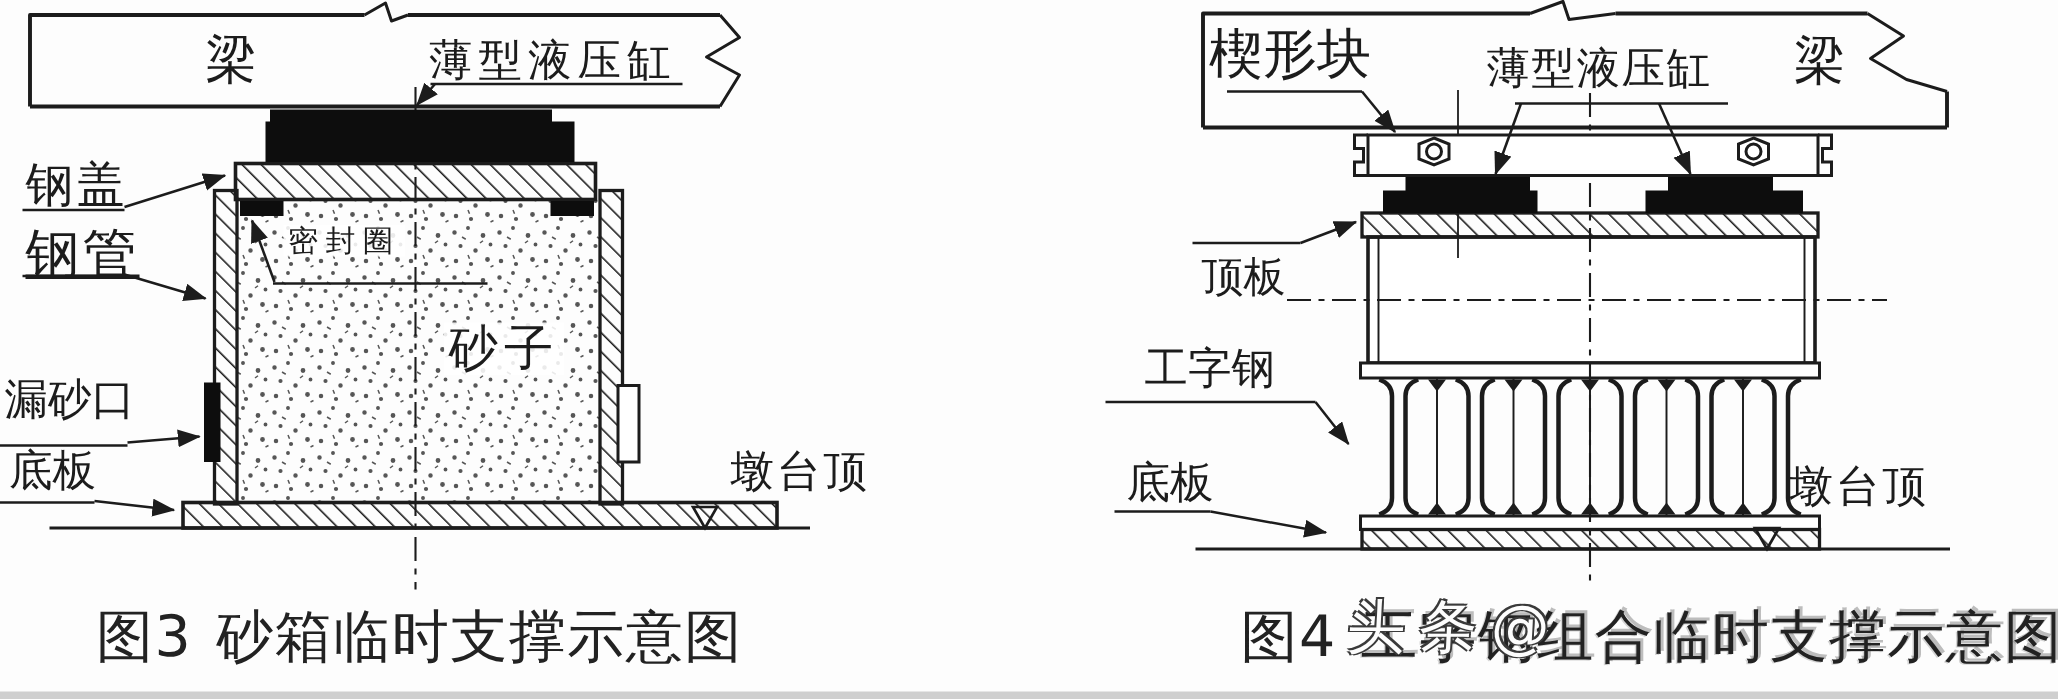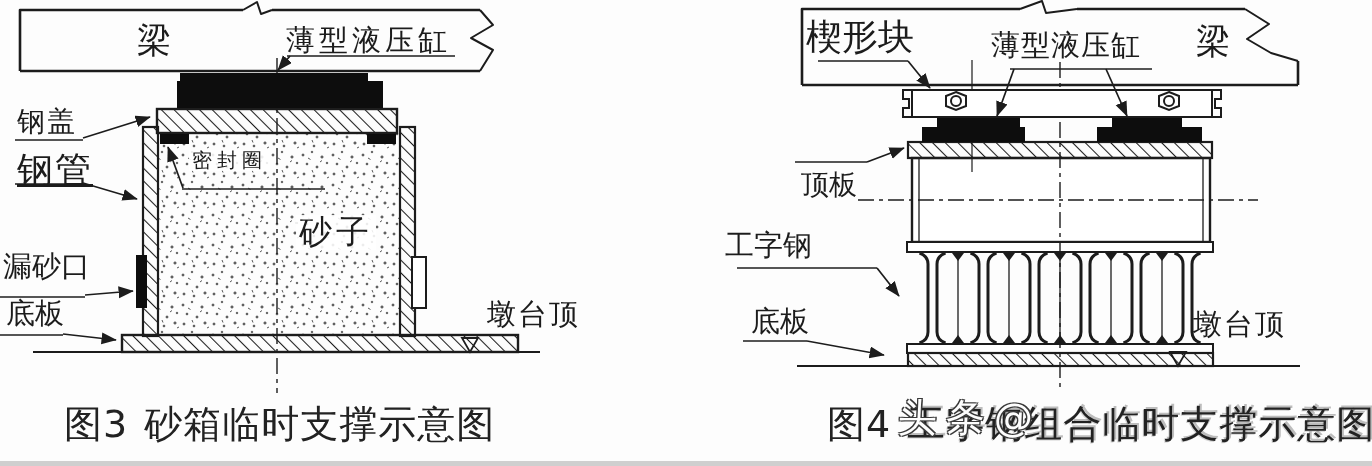--- a/index.html
+++ b/index.html
@@ -209,37 +209,37 @@
     <line x1="867" y1="162" x2="904" y2="148" marker-end="url(#arw)"></line>
     <line x1="737" y1="268" x2="877" y2="268"></line>
     <line x1="877" y1="268" x2="899" y2="296" marker-end="url(#arw)"></line>
     <line x1="743" y1="341" x2="807" y2="341"></line>
     <line x1="807" y1="341" x2="884" y2="355" marker-end="url(#arw)"></line>
   </g>
 </svg>
 
   <div class="lbl" style="left:137px;top:23px;font-size:34px;">梁</div>
   <div class="lbl" style="left:286px;top:25px;font-size:29px;letter-spacing:4px;">薄型液压缸</div>
-  <div class="lbl" style="left:17px;top:107px;font-size:28px;letter-spacing:2px;">钢盖</div>
+  <div class="lbl" style="left:17px;top:107px;font-size:32px;letter-spacing:2px;">钢盖</div>
   <div class="lbl" style="left:17px;top:151px;font-size:36px;letter-spacing:2px;text-decoration:underline;">钢管</div>
   <div class="lbl onsand" style="left:189px;top:150px;font-size:20px;letter-spacing:5px;">密封圈</div>
   <div class="lbl onsand" style="left:296px;top:215px;font-size:33px;letter-spacing:4px;">砂子</div>
   <div class="lbl" style="left:3px;top:251px;font-size:29px;">漏砂口</div>
   <div class="lbl" style="left:6px;top:298px;font-size:29px;">底板</div>
   <div class="lbl" style="left:487px;top:299px;font-size:29px;letter-spacing:2px;">墩台顶</div>
 
   <div class="caption" style="left:64px;top:399px;">
     <span class="cap-num">图3</span><span class="cap-txt">砂箱临时支撑示意图</span>
   </div>
 
   <div class="lbl" style="left:806px;top:18px;font-size:36px;">楔形块</div>
   <div class="lbl" style="left:991px;top:30px;font-size:29px;letter-spacing:1px;">薄型液压缸</div>
   <div class="lbl" style="left:1196px;top:24px;font-size:34px;">梁</div>
   <div class="lbl" style="left:801px;top:126px;font-size:28px;margin-top:44px;">顶板</div>
-  <div class="lbl" style="left:725px;top:230px;font-size:29px;text-align:center;">工字钢</div>
+  <div class="lbl" style="left:763px;top:230px;font-size:29px;text-align:center;">工字钢</div>
   <div class="lbl" style="left:751px;top:306px;font-size:29px;">底板</div>
   <div class="lbl" style="left:1193px;top:309px;font-size:29px;letter-spacing:2px;">墩台顶</div>
 
   <div class="caption garbled" style="left:827px;top:399px;">
     <span class="cap-num">图4</span><span class="cap-txt">工字钢组合临时支撑示意图</span>
   </div>
   <div class="watermark">头条@</div>
 
   <div class="bottom-band"></div>
 </div>

